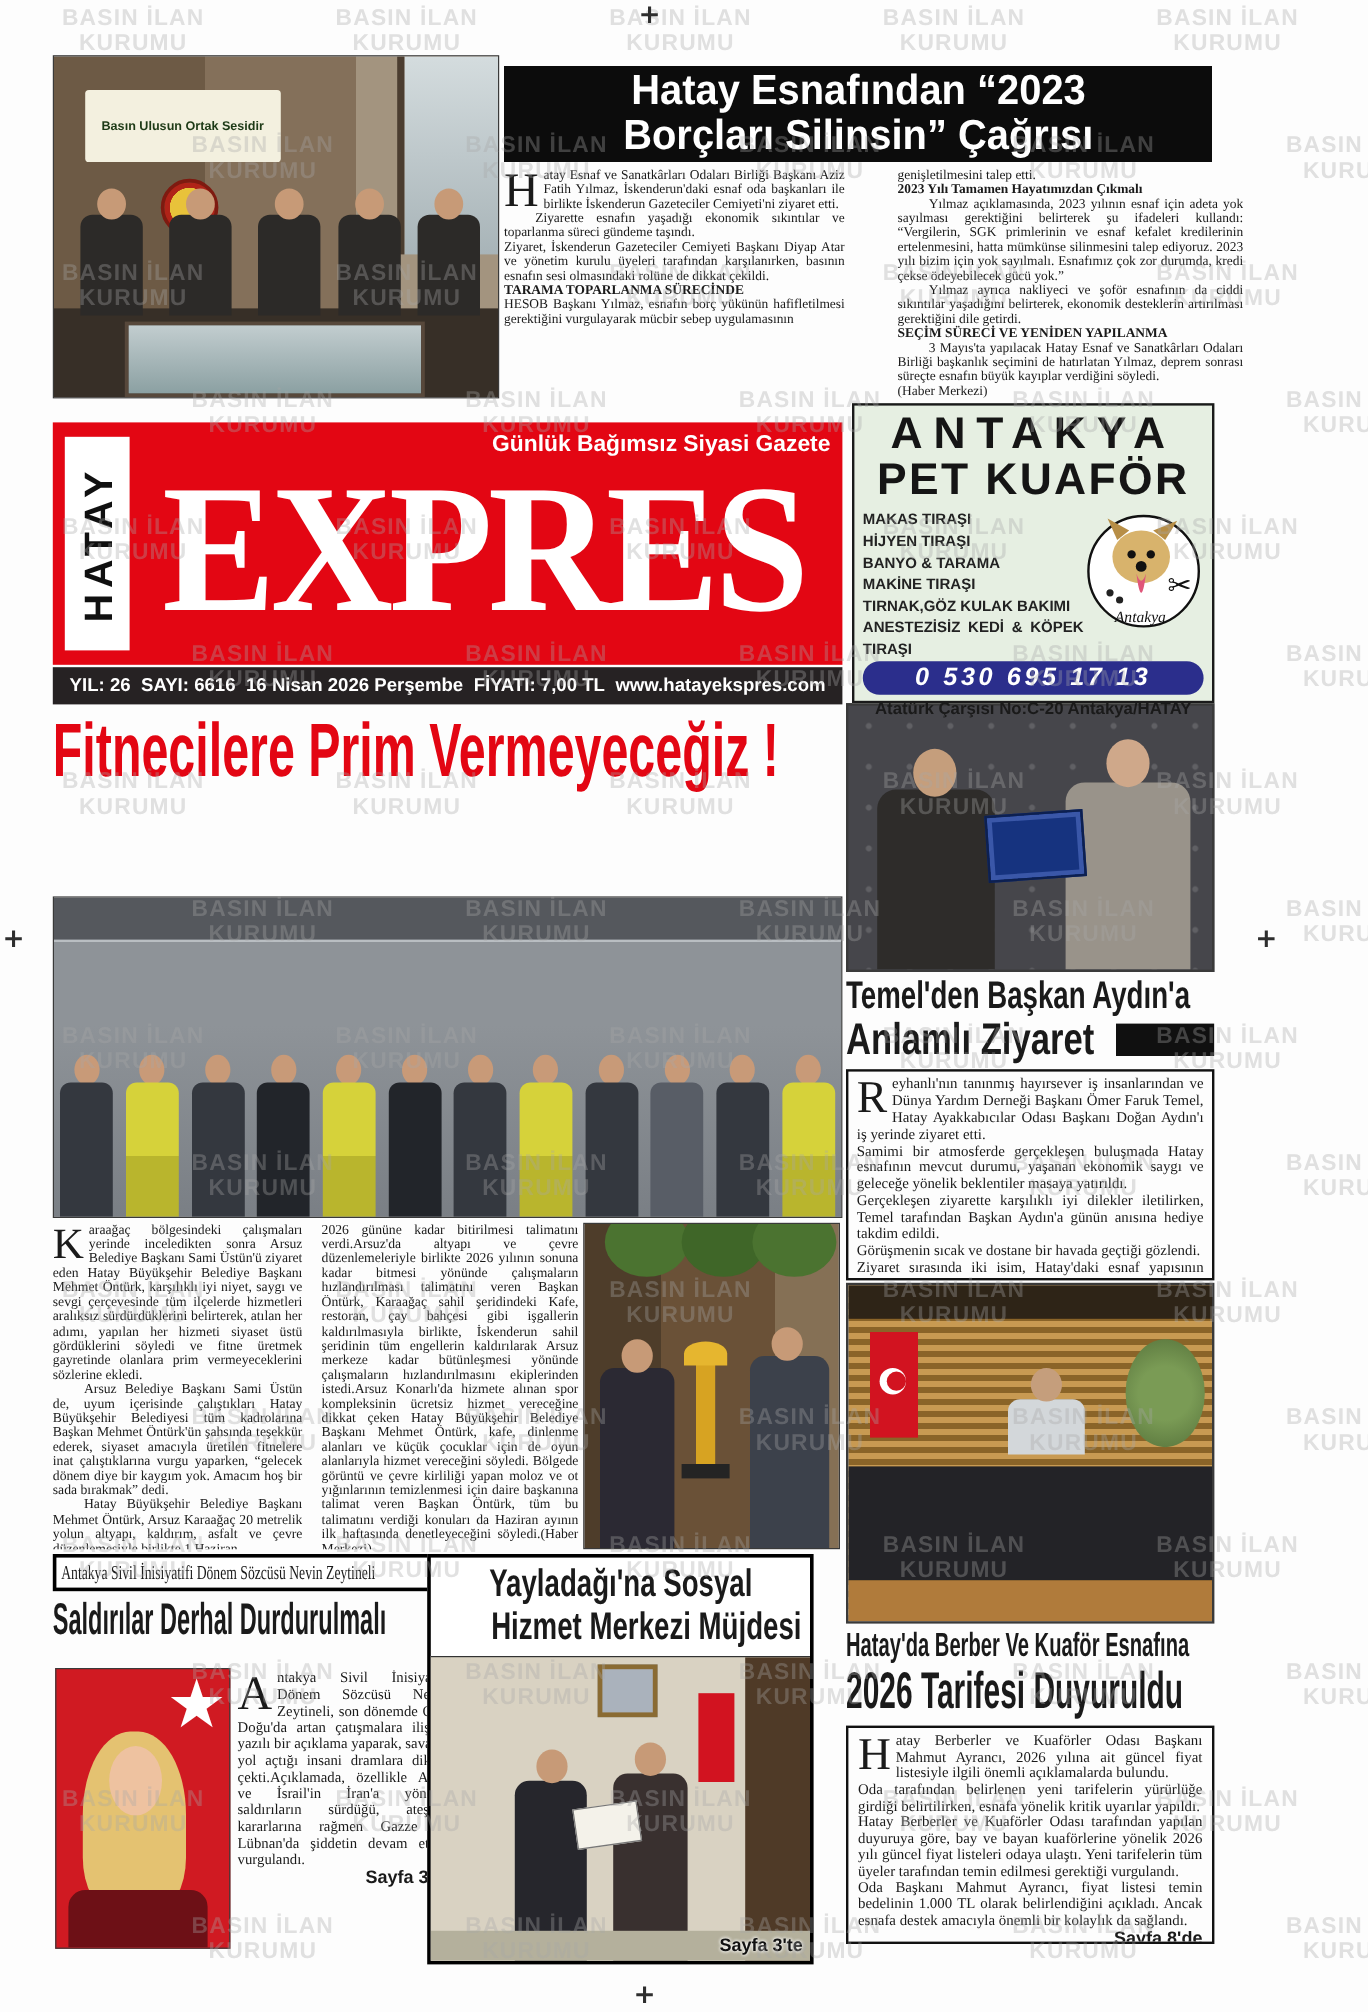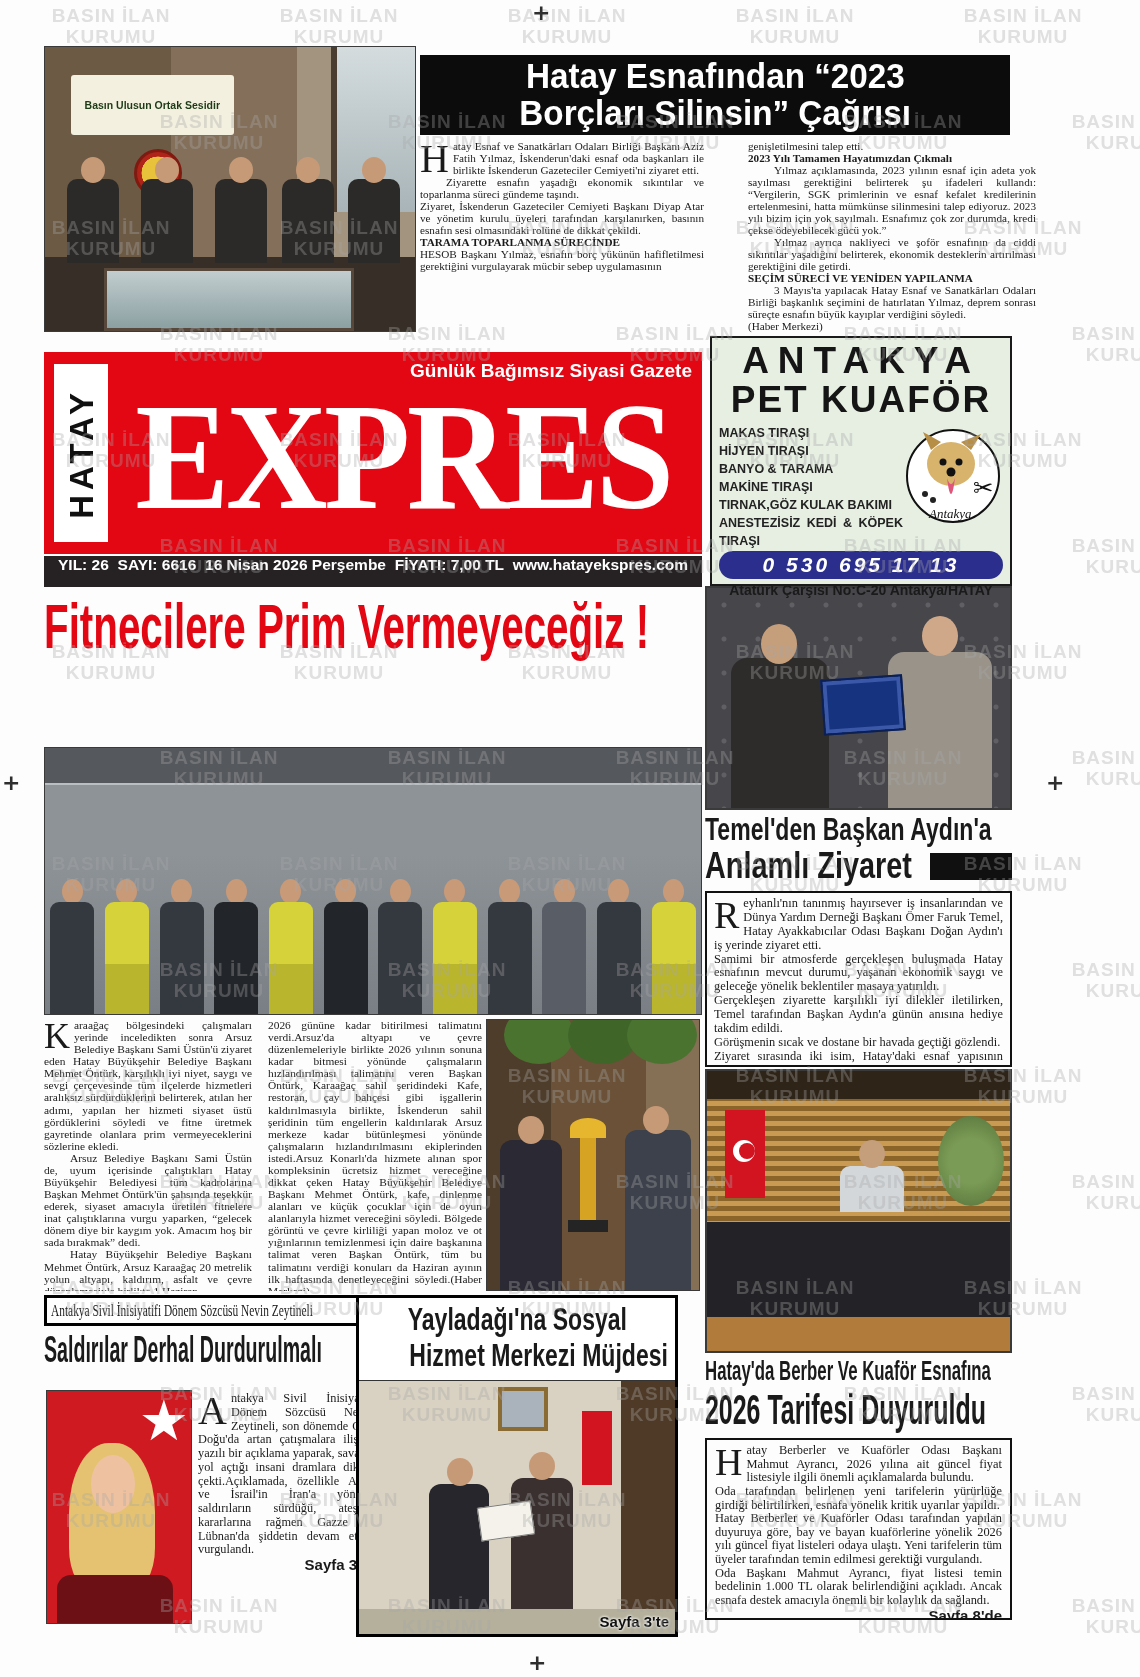--- a/index.html
+++ b/index.html
@@ -47,21 +47,21 @@
     display:flex;align-items:center;justify-content:center;}
   #hatay-tab span{writing-mode:vertical-rl;transform:rotate(180deg);
     font:bold 33px/1 "Liberation Sans",sans-serif;letter-spacing:5px;color:#101010;}
   #expres-title{position:absolute;left:66px;top:12px;width:586px;height:186px;
     display:flex;align-items:center;justify-content:center;}
   #expres-title span{font-family:"Liberation Serif",serif;font-weight:bold;font-size:152px;line-height:1;
     color:#fff;letter-spacing:-4px;transform:scaleX(.93);}
   #masthead-tagline{position:absolute;right:10px;top:8px;color:#fff;
     font:bold 19px "Liberation Sans",sans-serif;}
   #info-bar{left:44px;top:556px;width:658px;height:31px;background:#262223;color:#fff;
-    display:flex;justify-content:space-between;padding:0 14px;box-sizing:border-box;
+    display:flex;align-items:center;justify-content:space-between;padding:0 14px;box-sizing:border-box;
     font:bold 15.5px "Liberation Sans",sans-serif;}
   
   #pet-ad{left:710px;top:336px;width:302px;height:250px;background:#e6efe2;border:2px solid #1a1a1a;
     box-sizing:border-box;display:flex;flex-direction:column;padding:4px 7px;z-index:2;}
   .ad-title{font:bold 37px/1.05 "Liberation Sans",sans-serif;text-align:center;color:#151515;}
   #ad-title1{letter-spacing:9px;}
   #ad-title2{letter-spacing:2px;}
   .ad-mid{display:flex;flex:1;margin-top:4px;}
   #ad-services{flex:1;font:bold 12.5px/1.45 "Liberation Sans",sans-serif;color:#222;}
   #ad-dog{width:100px;position:relative;}

